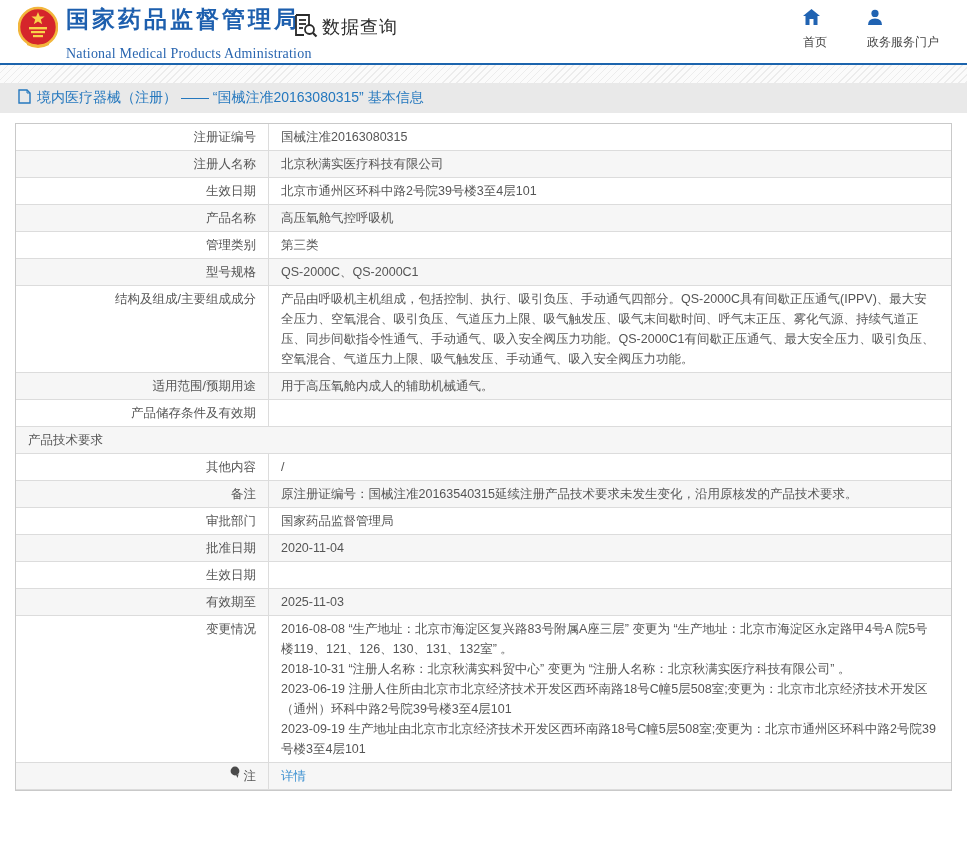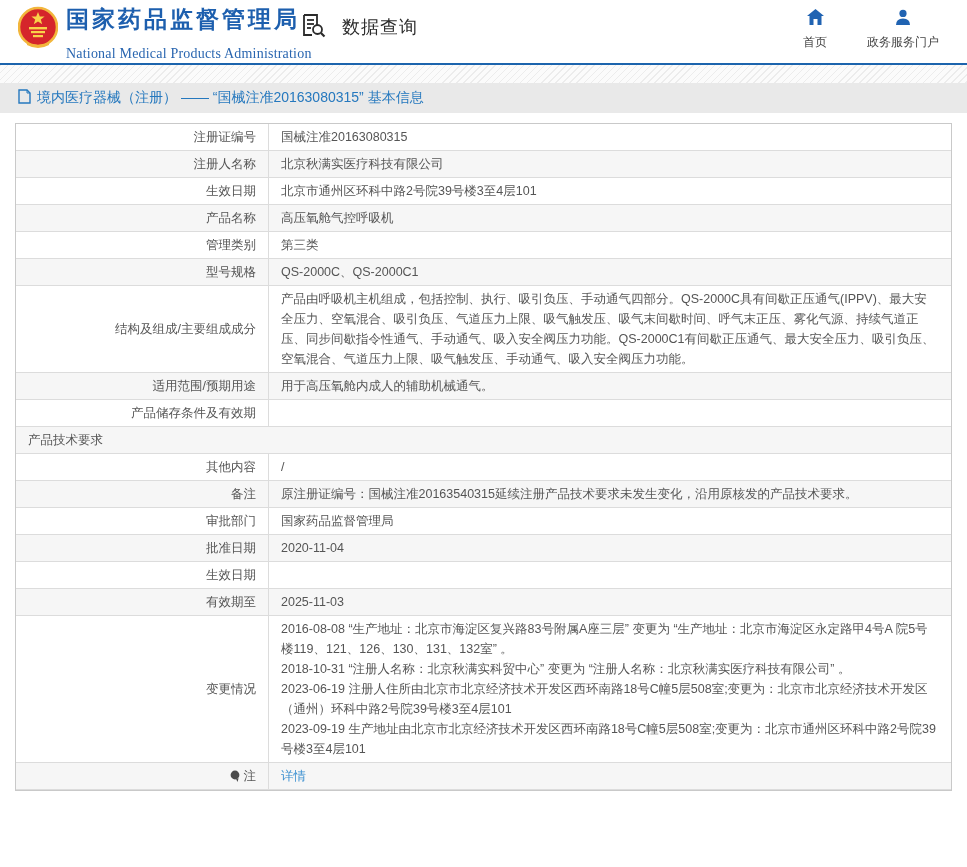--- a/index.html
+++ b/index.html
@@ -11,25 +11,25 @@
     overflow: hidden;
   }
 
   
   .site-header { position: relative; height: 63px; background: #fff; }
   .emblem { position: absolute; left: 18px; top: 4px; }
   .org-names { position: absolute; left: 66px; top: 6px; }
   .org-cn { color: #1d5fae; font-size: 23px; font-weight: bold; letter-spacing: 3px; line-height: 26px; }
   .org-en { color: #2a66b0; font-size: 14px; margin-top: 14px; letter-spacing: 0.2px; font-family: Liberation Serif, serif; }
 
-  .data-query { position: absolute; left: 300px; top: 12px; display: flex; align-items: center; gap: 16px; }
+  .data-query { position: absolute; left: 292px; top: 12px; display: flex; align-items: center; gap: 4px; }
   .dq-label { font-size: 18px; color: #2b2b2b; letter-spacing: 1px; }
 
   .top-nav { position: absolute; right: 28px; top: 9px; display: flex; gap: 40px; }
-  .nav-item { display: flex; flex-direction: column; align-items: center; gap: 5px; cursor: pointer; }
+  .nav-item { display: flex; flex-direction: column; gap: 5px; cursor: pointer; }
   .nav-item .nav-label { font-size: 12px; color: #454545; white-space: nowrap; }
 
   .blue-line { height: 2px; background: #1c64ad; }
   .striped-band {
     height: 18px;
     background: repeating-linear-gradient(135deg, #ececec 0px, #ececec 1px, #fbfbfb 1px, #fbfbfb 5px);
   }
 
   
   .title-bar {
@@ -40,21 +40,21 @@
   .title-bar .page-title { color: #2578be; font-size: 14px; text-align: center; }
 
   
   .content { padding: 10px 15px 0 15px; }
   .info-table { border: 1px solid #c9c9c9; background: #fff; }
   .tr { display: flex; border-bottom: 1px solid #dcdcdc; background: #fff; }
   .tr:nth-child(even) { background: #f6f6f6; }
   .td { font-size: 12.5px; color: #555; line-height: 20px; }
   .td.label {
     flex: 0 0 253px; width: 253px;
-    display: flex; align-items: center; justify-content: flex-end; gap: 3px;
+    display: flex; justify-content: flex-end; gap: 3px;
     text-align: right;
     padding: 3px 12px 3px 8px;
     border-right: 1px solid #dcdcdc;
   }
   .td.value { flex: 1; padding: 3px 12px; min-height: 26px; display: block; }
   .td.value p { margin: 0; }
   .details-link { color: #3a8fd0; text-decoration: none; cursor: pointer; }
   .note-ic { display: inline-block; line-height: 0; }
 </style>
 </head>

